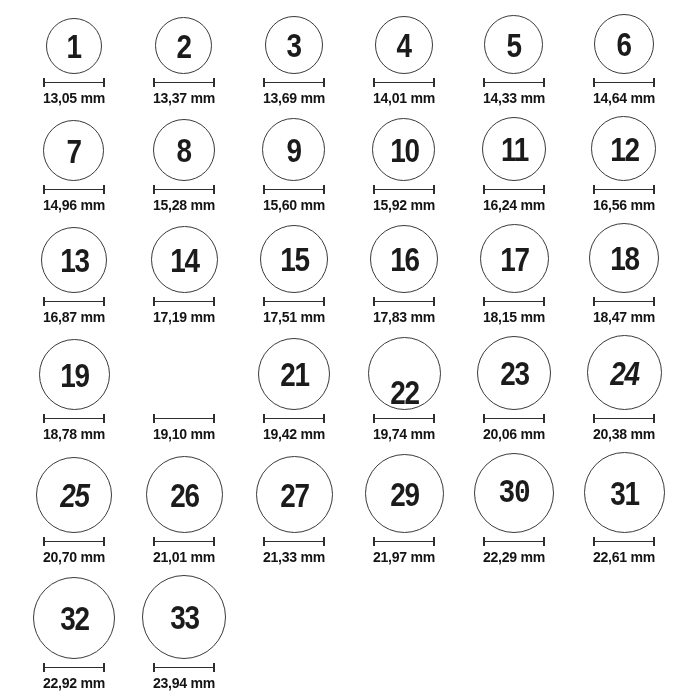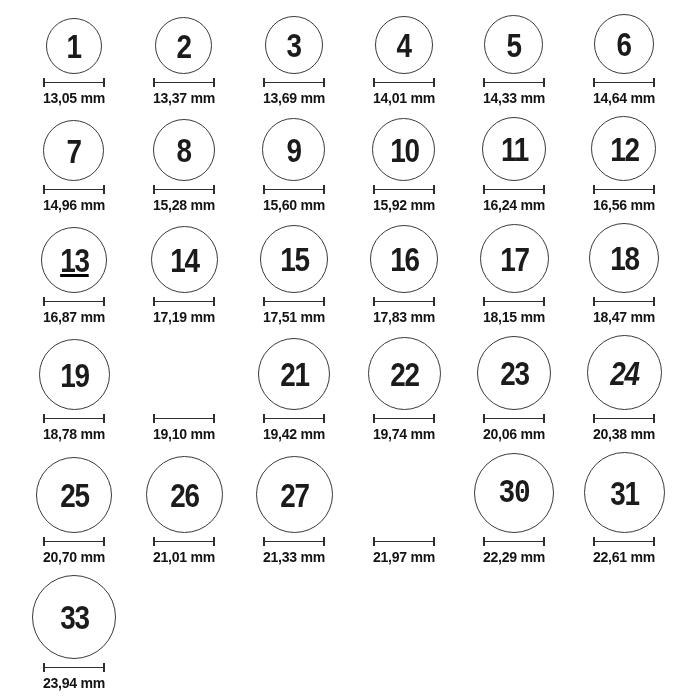--- a/index.html
+++ b/index.html
@@ -165,21 +165,21 @@
 
   <div class="cell">
     <div class="circle" style="width: 65px; height: 65px;">
       <span class="num">12</span>
     </div>
     <div class="ruler"></div>
     <div class="label">16,56 mm</div>
   </div>
 
   <div class="cell">
-    <div class="circle" style="width: 66px; height: 66px; text-decoration: underline;">
+    <div class="circle" style="width: 66px; height: 66px;">
       <span class="num">13</span>
     </div>
     <div class="ruler"></div>
     <div class="label">16,87 mm</div>
   </div>
 
   <div class="cell">
     <div class="circle" style="width: 67px; height: 67px;">
       <span class="num">14</span>
     </div>
@@ -234,21 +234,21 @@
 
   <div class="cell">
     <div class="circle" style="width: 72px; height: 72px;">
       <span class="num">21</span>
     </div>
     <div class="ruler"></div>
     <div class="label">19,42 mm</div>
   </div>
 
   <div class="cell">
-    <div class="circle" style="width: 73px; height: 73px;">
+    <div class="circle" style="width: 73px; height: 73px; align-items: flex-end;">
       <span class="num">22</span>
     </div>
     <div class="ruler"></div>
     <div class="label">19,74 mm</div>
   </div>
 
   <div class="cell">
     <div class="circle" style="width: 74px; height: 74px;">
       <span class="num">23</span>
     </div>
@@ -258,21 +258,21 @@
 
   <div class="cell">
     <div class="circle" style="width: 75px; height: 75px; font-style: italic;">
       <span class="num">24</span>
     </div>
     <div class="ruler"></div>
     <div class="label">20,38 mm</div>
   </div>
 
   <div class="cell">
-    <div class="circle" style="width: 76px; height: 76px;">
+    <div class="circle" style="width: 76px; height: 76px; font-style: italic;">
       <span class="num">25</span>
     </div>
     <div class="ruler"></div>
     <div class="label">20,70 mm</div>
   </div>
 
   <div class="cell">
     <div class="circle" style="width: 77px; height: 77px;">
       <span class="num">26</span>
     </div>
@@ -283,40 +283,50 @@
   <div class="cell">
     <div class="circle" style="width: 77px; height: 77px;">
       <span class="num">27</span>
     </div>
     <div class="ruler"></div>
     <div class="label">21,33 mm</div>
   </div>
 
 
   <div class="cell">
+    <div class="circle" style="width: 79px; height: 79px;">
+      <span class="num">29</span>
+    </div>
     <div class="ruler"></div>
     <div class="label">21,97 mm</div>
   </div>
 
   <div class="cell">
     <div class="circle" style="width: 80px; height: 80px; font-family: Liberation Mono, monospace;">
       <span class="num">30</span>
     </div>
     <div class="ruler"></div>
     <div class="label">22,29 mm</div>
   </div>
 
   <div class="cell">
     <div class="circle" style="width: 81px; height: 81px;">
       <span class="num">31</span>
     </div>
     <div class="ruler"></div>
     <div class="label">22,61 mm</div>
   </div>
 
+  <div class="cell">
+    <div class="circle" style="width: 82px; height: 82px;">
+      <span class="num">32</span>
+    </div>
+    <div class="ruler"></div>
+    <div class="label">22,92 mm</div>
+  </div>
 
   <div class="cell">
     <div class="circle" style="width: 84px; height: 84px;">
       <span class="num">33</span>
     </div>
     <div class="ruler"></div>
     <div class="label">23,94 mm</div>
   </div>
 </div>
 

